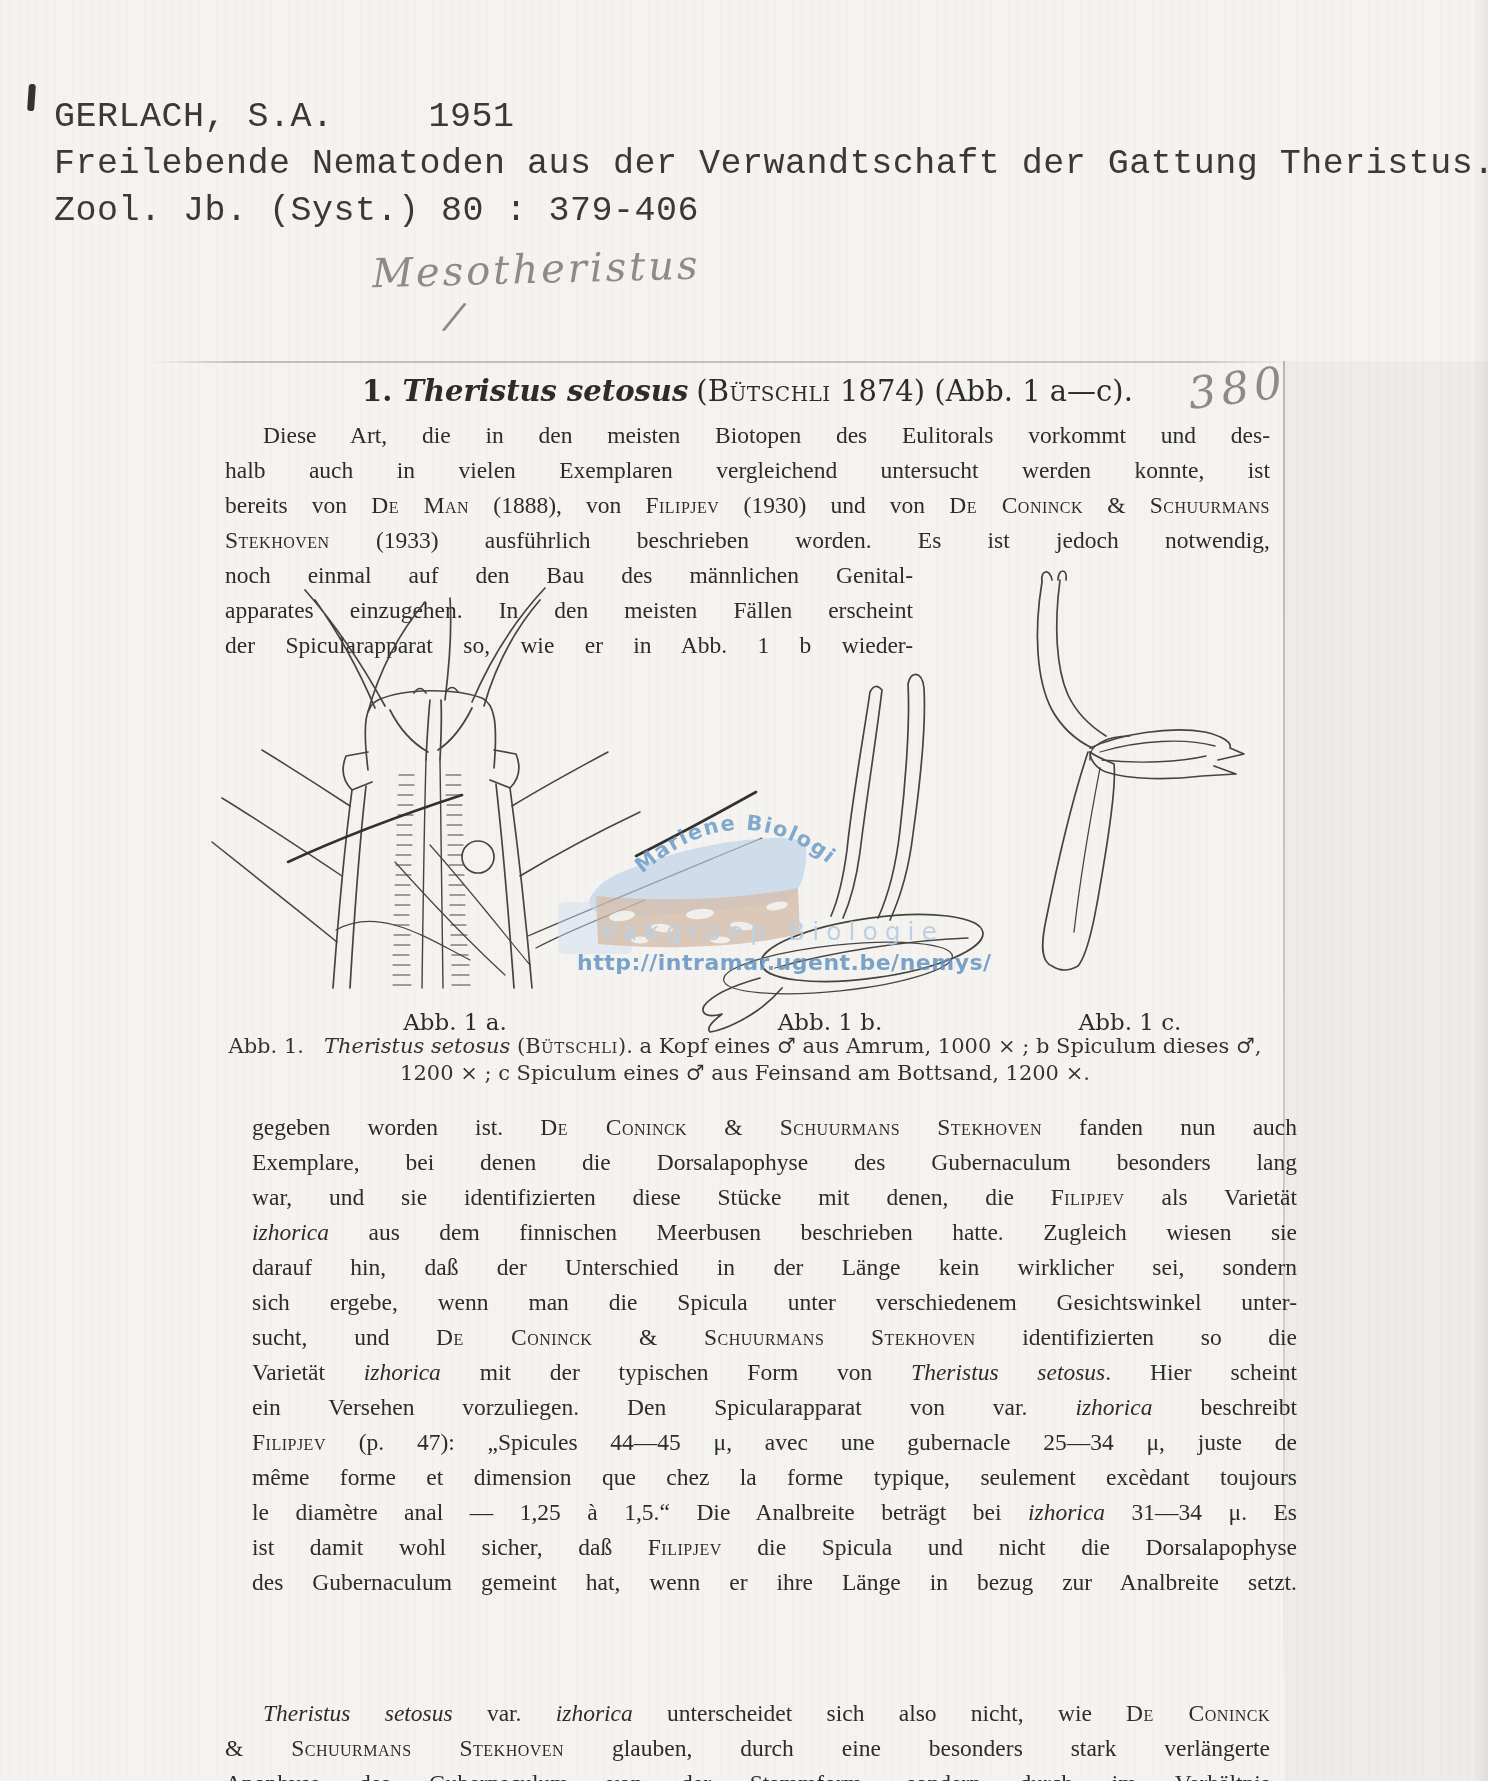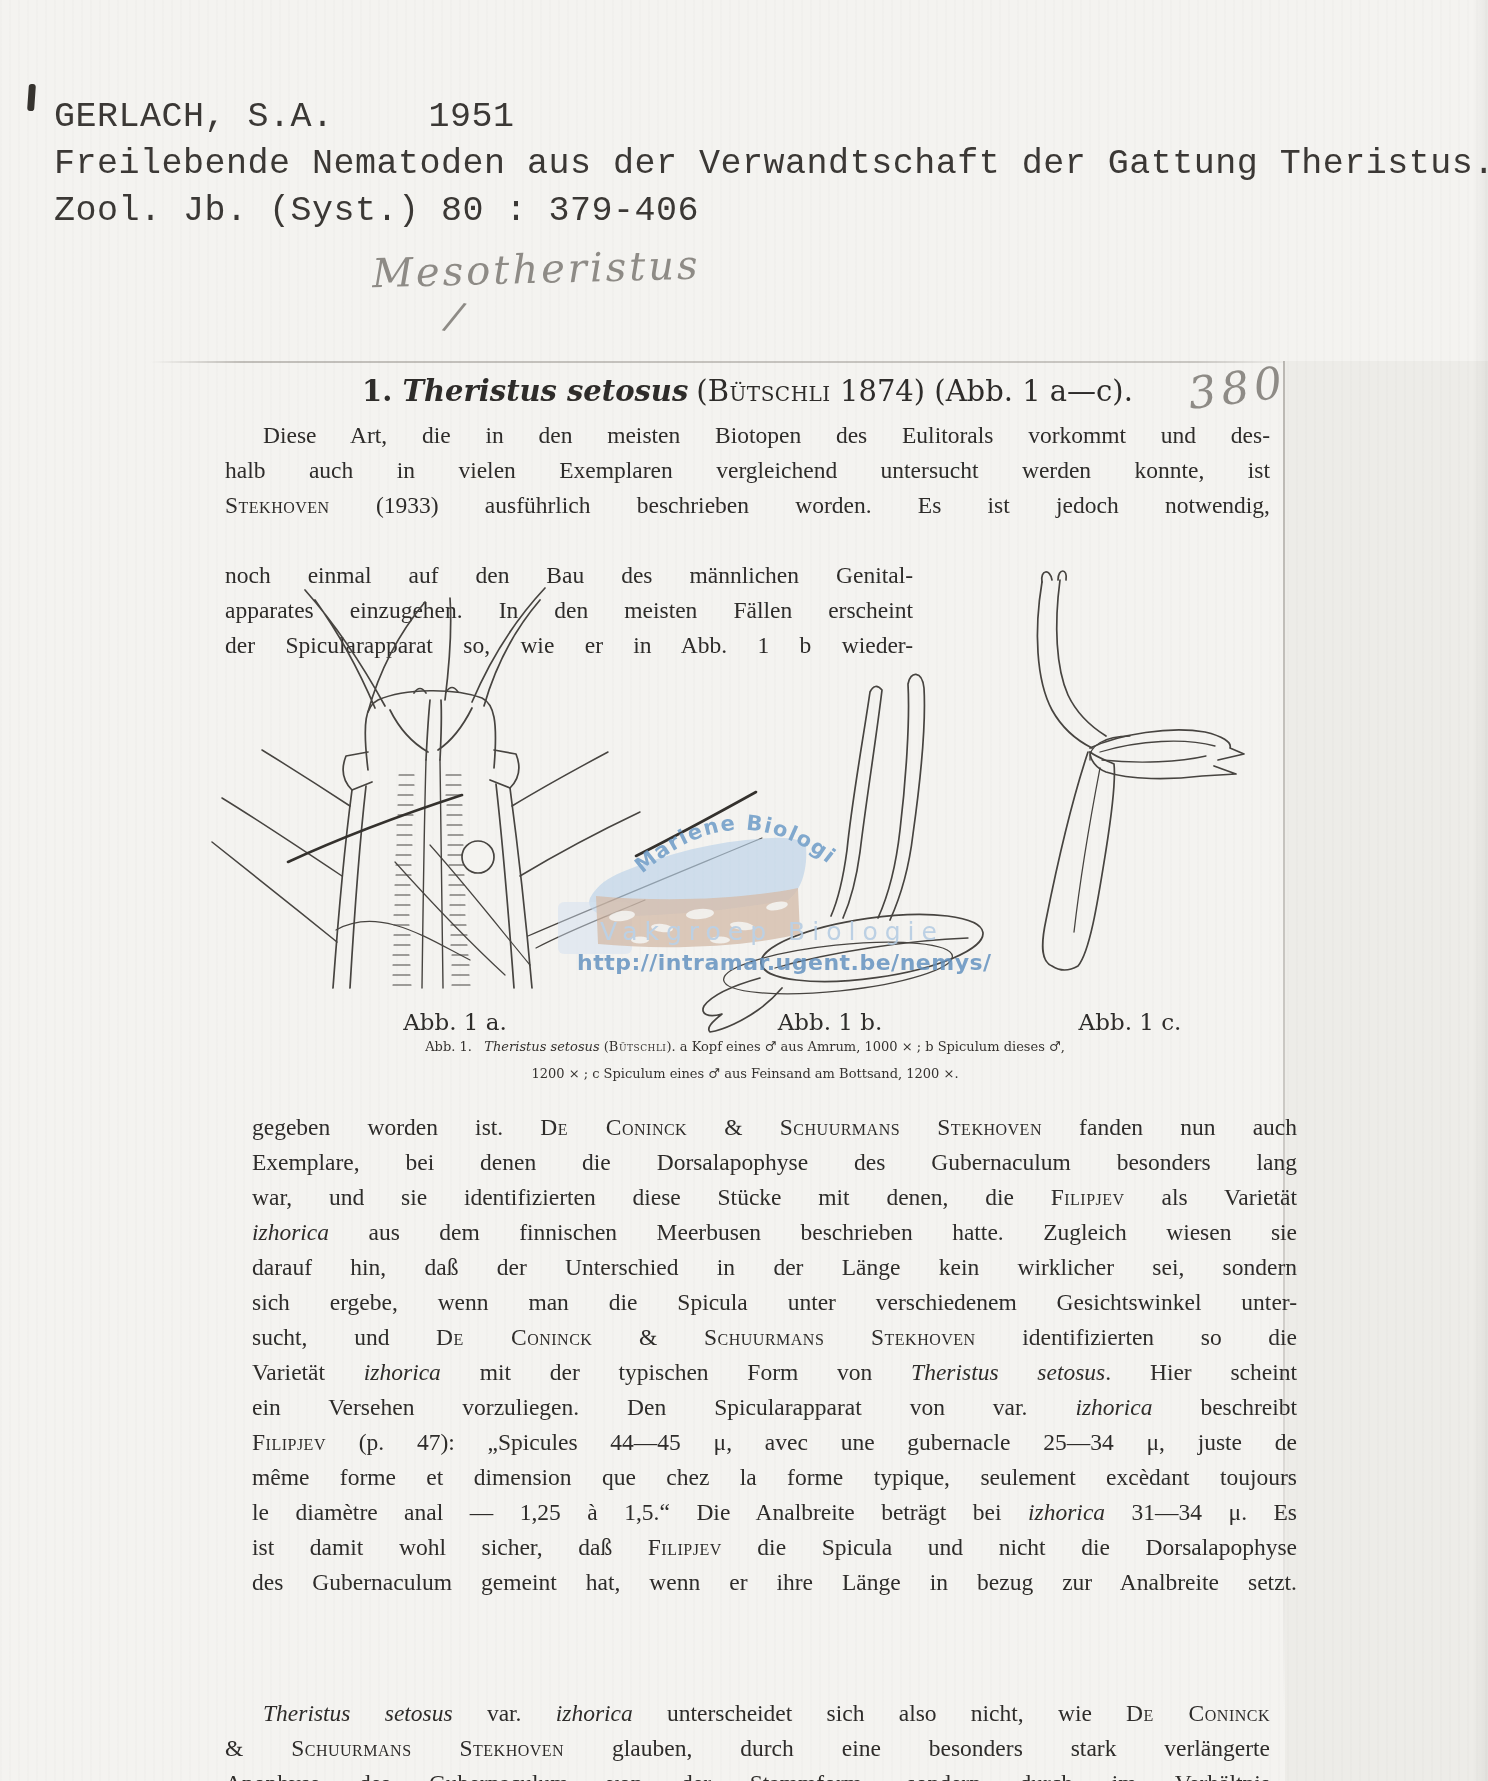--- a/index.html
+++ b/index.html
@@ -54,21 +54,21 @@
   .para1n { left:225px; top:558px; width:688px; }
   .para2  { left:225px; top:1110px; width:1045px;margin-left:27px; }
   .para3  { left:225px; top:1696px; width:1045px; }
   .indent .line:first-child { padding-left:38px; }
 
   
   .figsvg { position:absolute; left:200px; top:545px; width:1100px; height:495px; }
   .figlabel { position:absolute; top:997px; font-size:23px; transform:translateX(-50%); white-space:nowrap;margin-top:12px; }
   .fl-a { left:455px; } .fl-b { left:830px; } .fl-c { left:1130px; }
   .figcap { position:absolute; left:205px; top:1033px; width:1080px; text-align:center;
-    font-size:13px; line-height:27px; color:#35322f; }
+    font-size:21px; line-height:27px; color:#35322f; }
 </style>
 </head>
 <body>
 
 <div class="page">
 
   <div class="left-mark"></div>
   <div class="clip-h"></div>
   <div class="clip-v"></div>
   <div class="right-shade"></div>
@@ -84,20 +84,21 @@
   <div class="pencil pencil-slash">/</div>
   <div class="pencil pencil-380">380</div>
 
   <div class="heading">
     <span class="num">1.</span><span class="sp">Theristus setosus</span><span>(</span><span class="sc">Bütschli</span><span> 1874) (Abb. 1 a—c).</span>
   </div>
 
   <div class="block para1w indent">
       <div class="line rt">Diese Art, die in den meisten Biotopen des Eulitorals vorkommt und des-</div>
       <div class="line rt">halb auch in vielen Exemplaren vergleichend untersucht werden konnte, ist</div>
+      <div class="line rt">bereits von <span class="sc">De Man</span> (1888), von <span class="sc">Filipjev</span> (1930) und von <span class="sc">De Coninck</span> &amp; <span class="sc">Schuurmans</span></div>
       <div class="line rt"><span class="sc">Stekhoven</span> (1933) ausführlich beschrieben worden.  Es ist jedoch notwendig,</div>
     </div>
   <div class="block para1n">
       <div class="line rt">noch einmal auf den Bau des männlichen Genital-</div>
       <div class="line rt">apparates einzugehen.  In den meisten Fällen erscheint</div>
       <div class="line rt">der Spicularapparat so, wie er in Abb. 1 b wieder-</div>
     </div>
 
   <svg class="figsvg" viewBox="200 545 1100 495">
     <g fill="none" stroke="#474440" stroke-width="1.7" stroke-linecap="round" stroke-linejoin="round">

